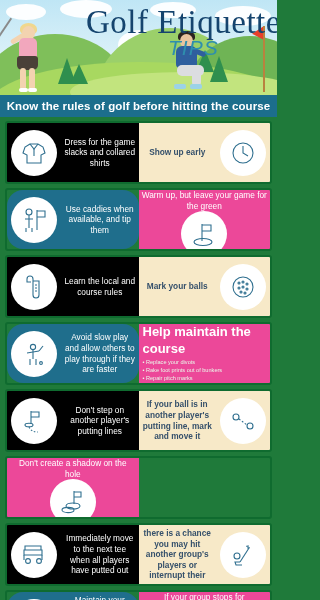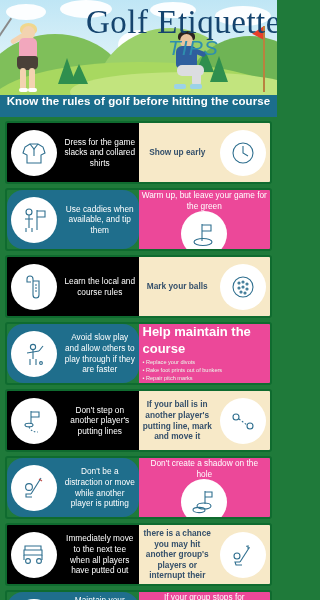--- a/index.html
+++ b/index.html
@@ -52,21 +52,21 @@
   .g2 .thigh{ position:absolute; left:7px; top:35px; width:27px; height:11px; background:#dcdde0; border-radius:5px; }
   .g2 .shin { position:absolute; left:22px; top:41px; width:9px; height:15px; background:#dcdde0; border-radius:4px; }
   .g2 .arm  { position:absolute; left:22px; top:20px; width:14px; height:5px; background:#2f5f9e; border-radius:3px; transform:rotate(22deg); }
   .g2 .shoe { position:absolute; top:54px; width:12px; height:5px; background:#9bd2e8; border-radius:2px; }
 
   .flagpole { position:absolute; left:263px; top:26px; width:2px; height:66px; background:#b9823f; }
   .flagcloth{ position:absolute; left:252px; top:26px; width:12px; height:14px; background:#e8402a;
               clip-path:polygon(100% 0, 100% 100%, 0 55%); }
 
   
-  .banner { height:22px; background:#1c6e8c; display:flex; align-items:flex-start; justify-content:center; }
+  .banner { height:22px; background:#1c6e8c; display:flex; align-items:center; justify-content:center; }
   .banner span { color:#fff; font-size:11.5px; font-weight:bold; letter-spacing:.1px; }
 
   
   .rows { padding:4px 5px 0 5px; }
   .row { display:flex; height:63px; margin-bottom:4px; border-radius:3px; overflow:hidden; }
   .row.odd  { border:2px solid #0f6b2f; }
   .row.even { border:2px solid #0f6b2f; }
   .cell { display:flex; align-items:center; height:100%; }
   .cell.left  { width:50%; }
   .cell.right { width:50%; }
@@ -279,31 +279,20 @@
           <svg width="28" height="28" viewBox="0 0 28 28" fill="none" stroke="#2f6f8f" stroke-width="1.1">
             <circle cx="7" cy="10" r="3"></circle>
               <circle cx="21" cy="19" r="3"></circle>
             <path d="M10 12 L18 18" stroke-dasharray="1.8 1.8"></path>
           </svg>
         </div>
       </div>
     </div>
 
     <div class="row even">
-      <div class="cell left bg-blue">
-        <div class="badge">
-          <svg width="28" height="28" viewBox="0 0 28 28" fill="none" stroke="#2f6f8f" stroke-width="1.1">
-            <path d="M21 4 L11 20"></path>
-              <path d="M11 20 L6 20 L6 23 L12 23"></path>
-            <circle cx="9" cy="13" r="3.4"></circle>
-            <path d="M19 5 L22 7" stroke="#c0504d"></path>
-          </svg>
-        </div>
-        <div class="txt white">Don't be a distraction or move while another player is putting</div>
-      </div>
       <div class="cell right bg-dgreen">
         <div class="txt white">Don't create a shadow on the hole</div>
         <div class="badge">
           <svg width="28" height="28" viewBox="0 0 28 28" fill="none" stroke="#2f6f8f" stroke-width="1.1">
             <path d="M15 3 L15 16"></path>
               <path d="M15 4 L22 4 L22 9 L15 9"></path>
             <ellipse cx="14" cy="18" rx="7" ry="3"></ellipse>
             <ellipse cx="9" cy="22" rx="6" ry="2.6"></ellipse>
           </svg>
         </div>

